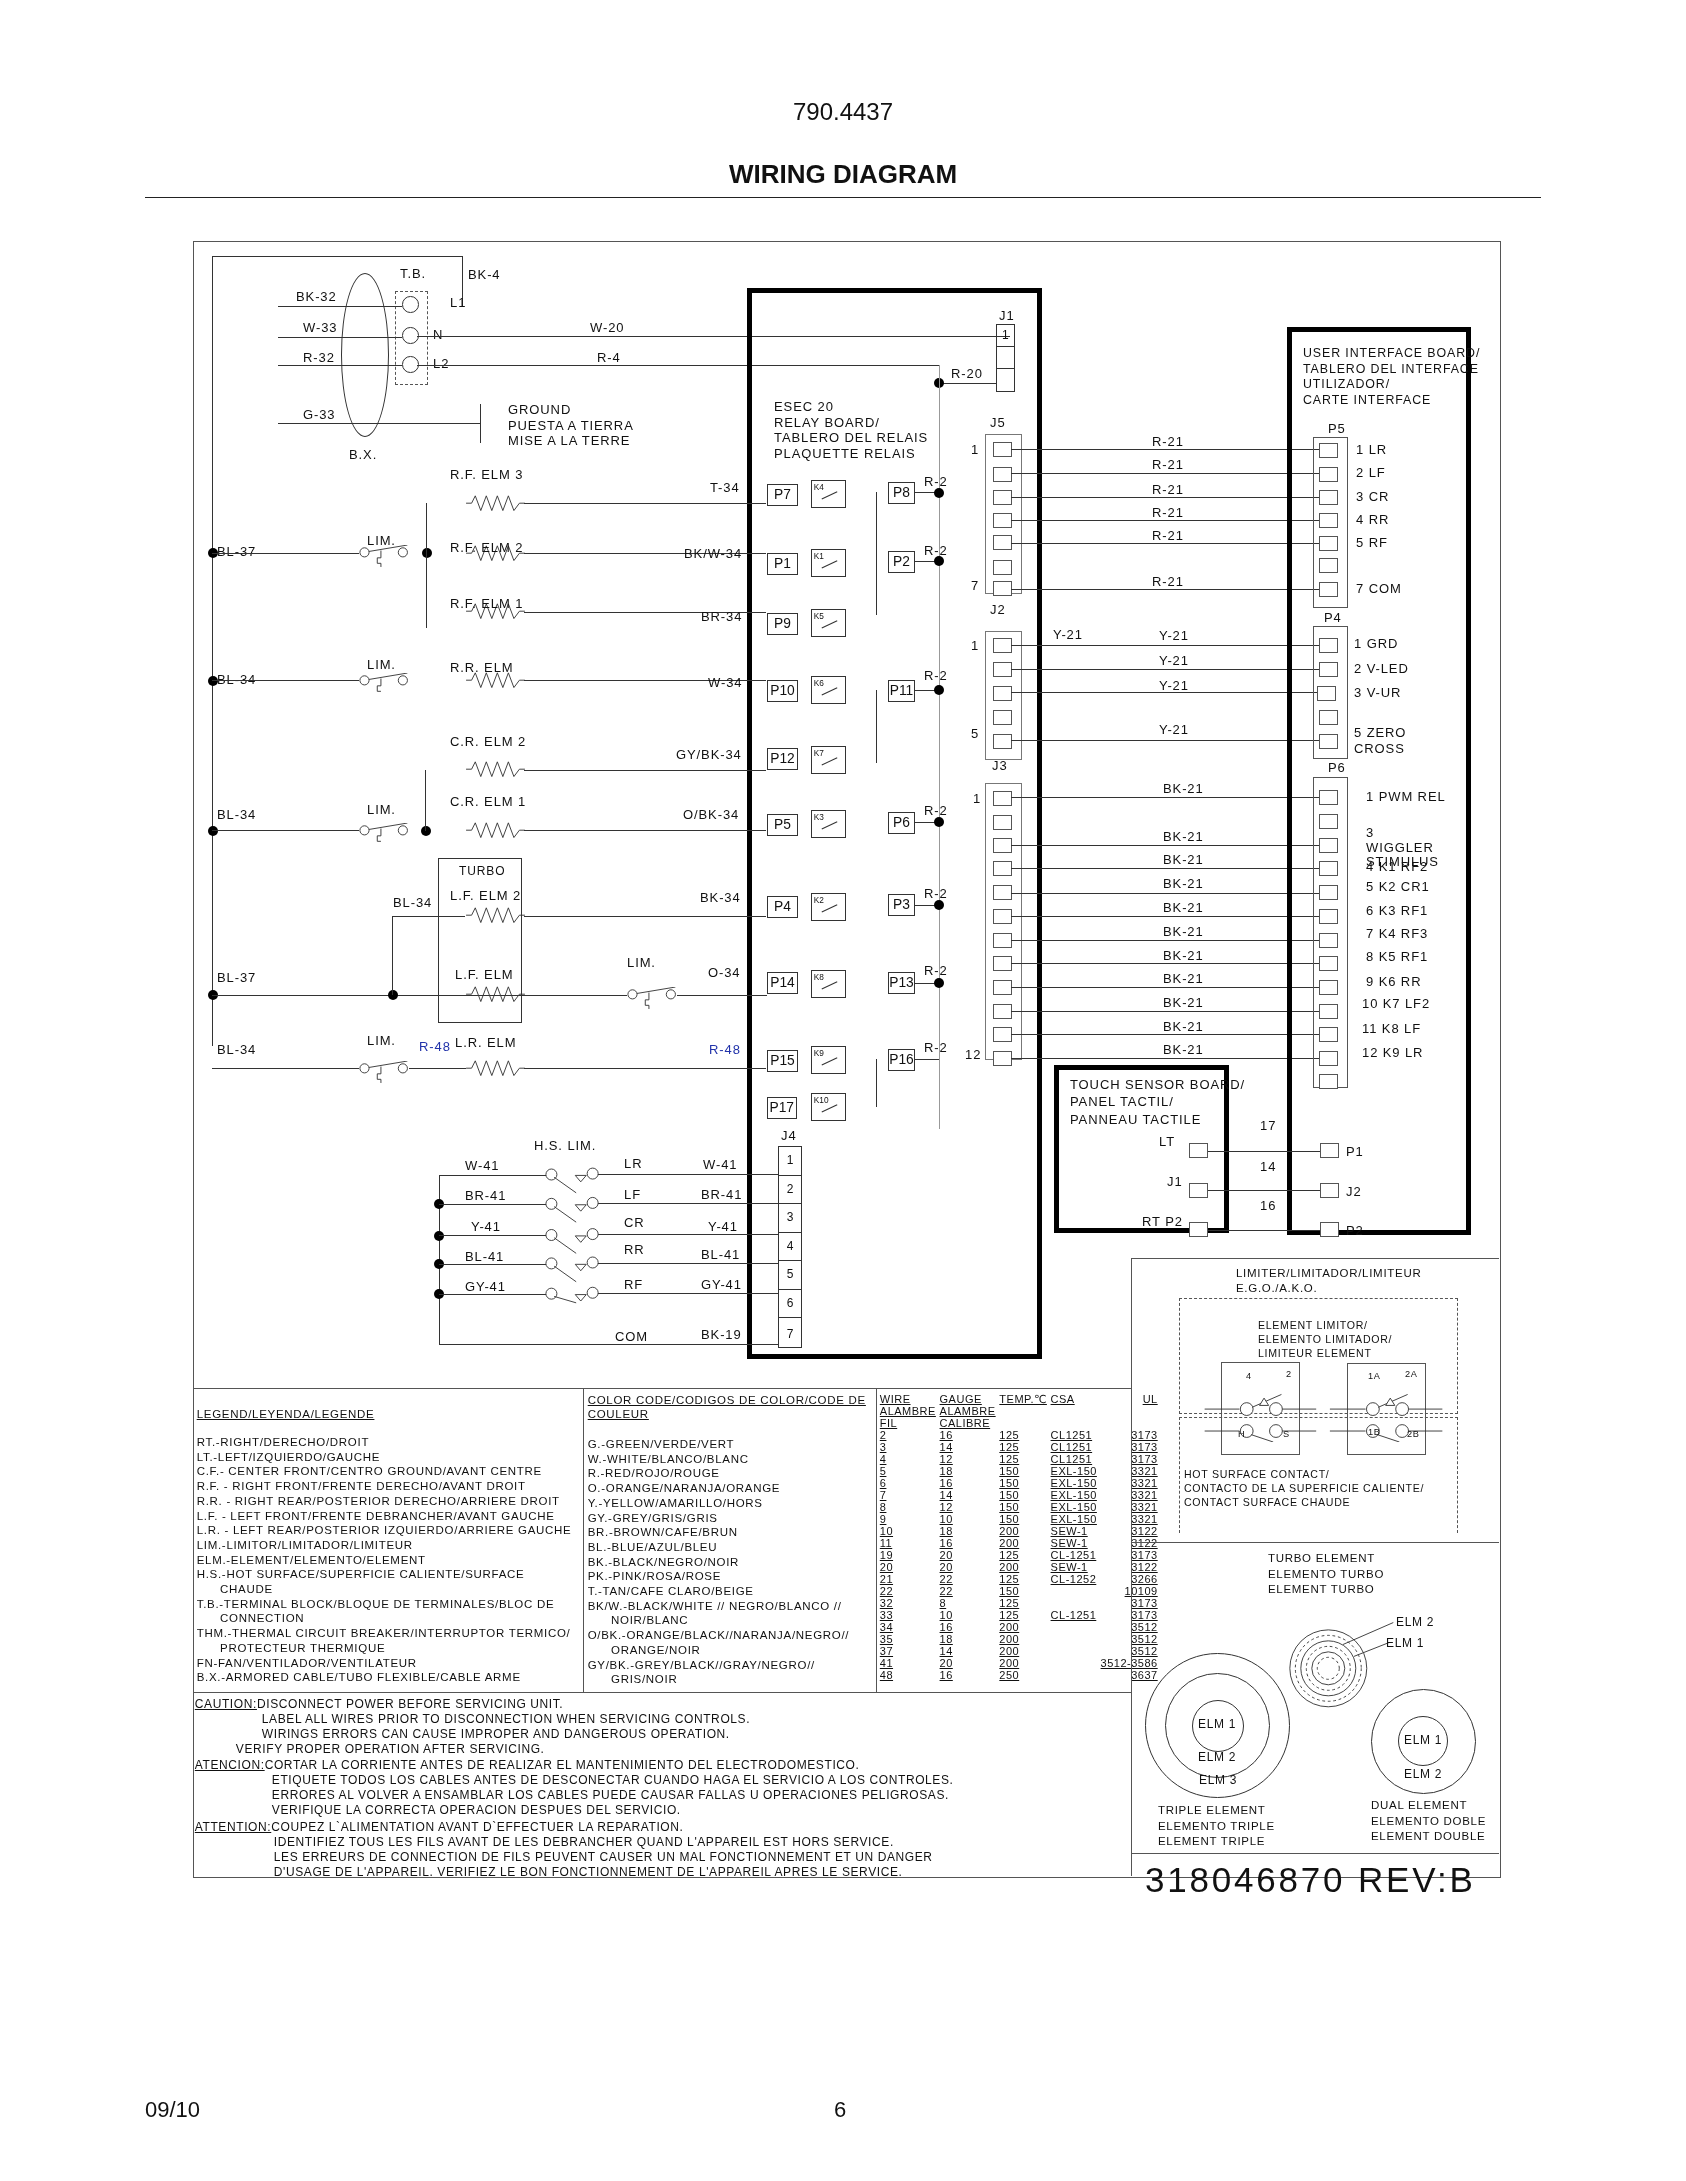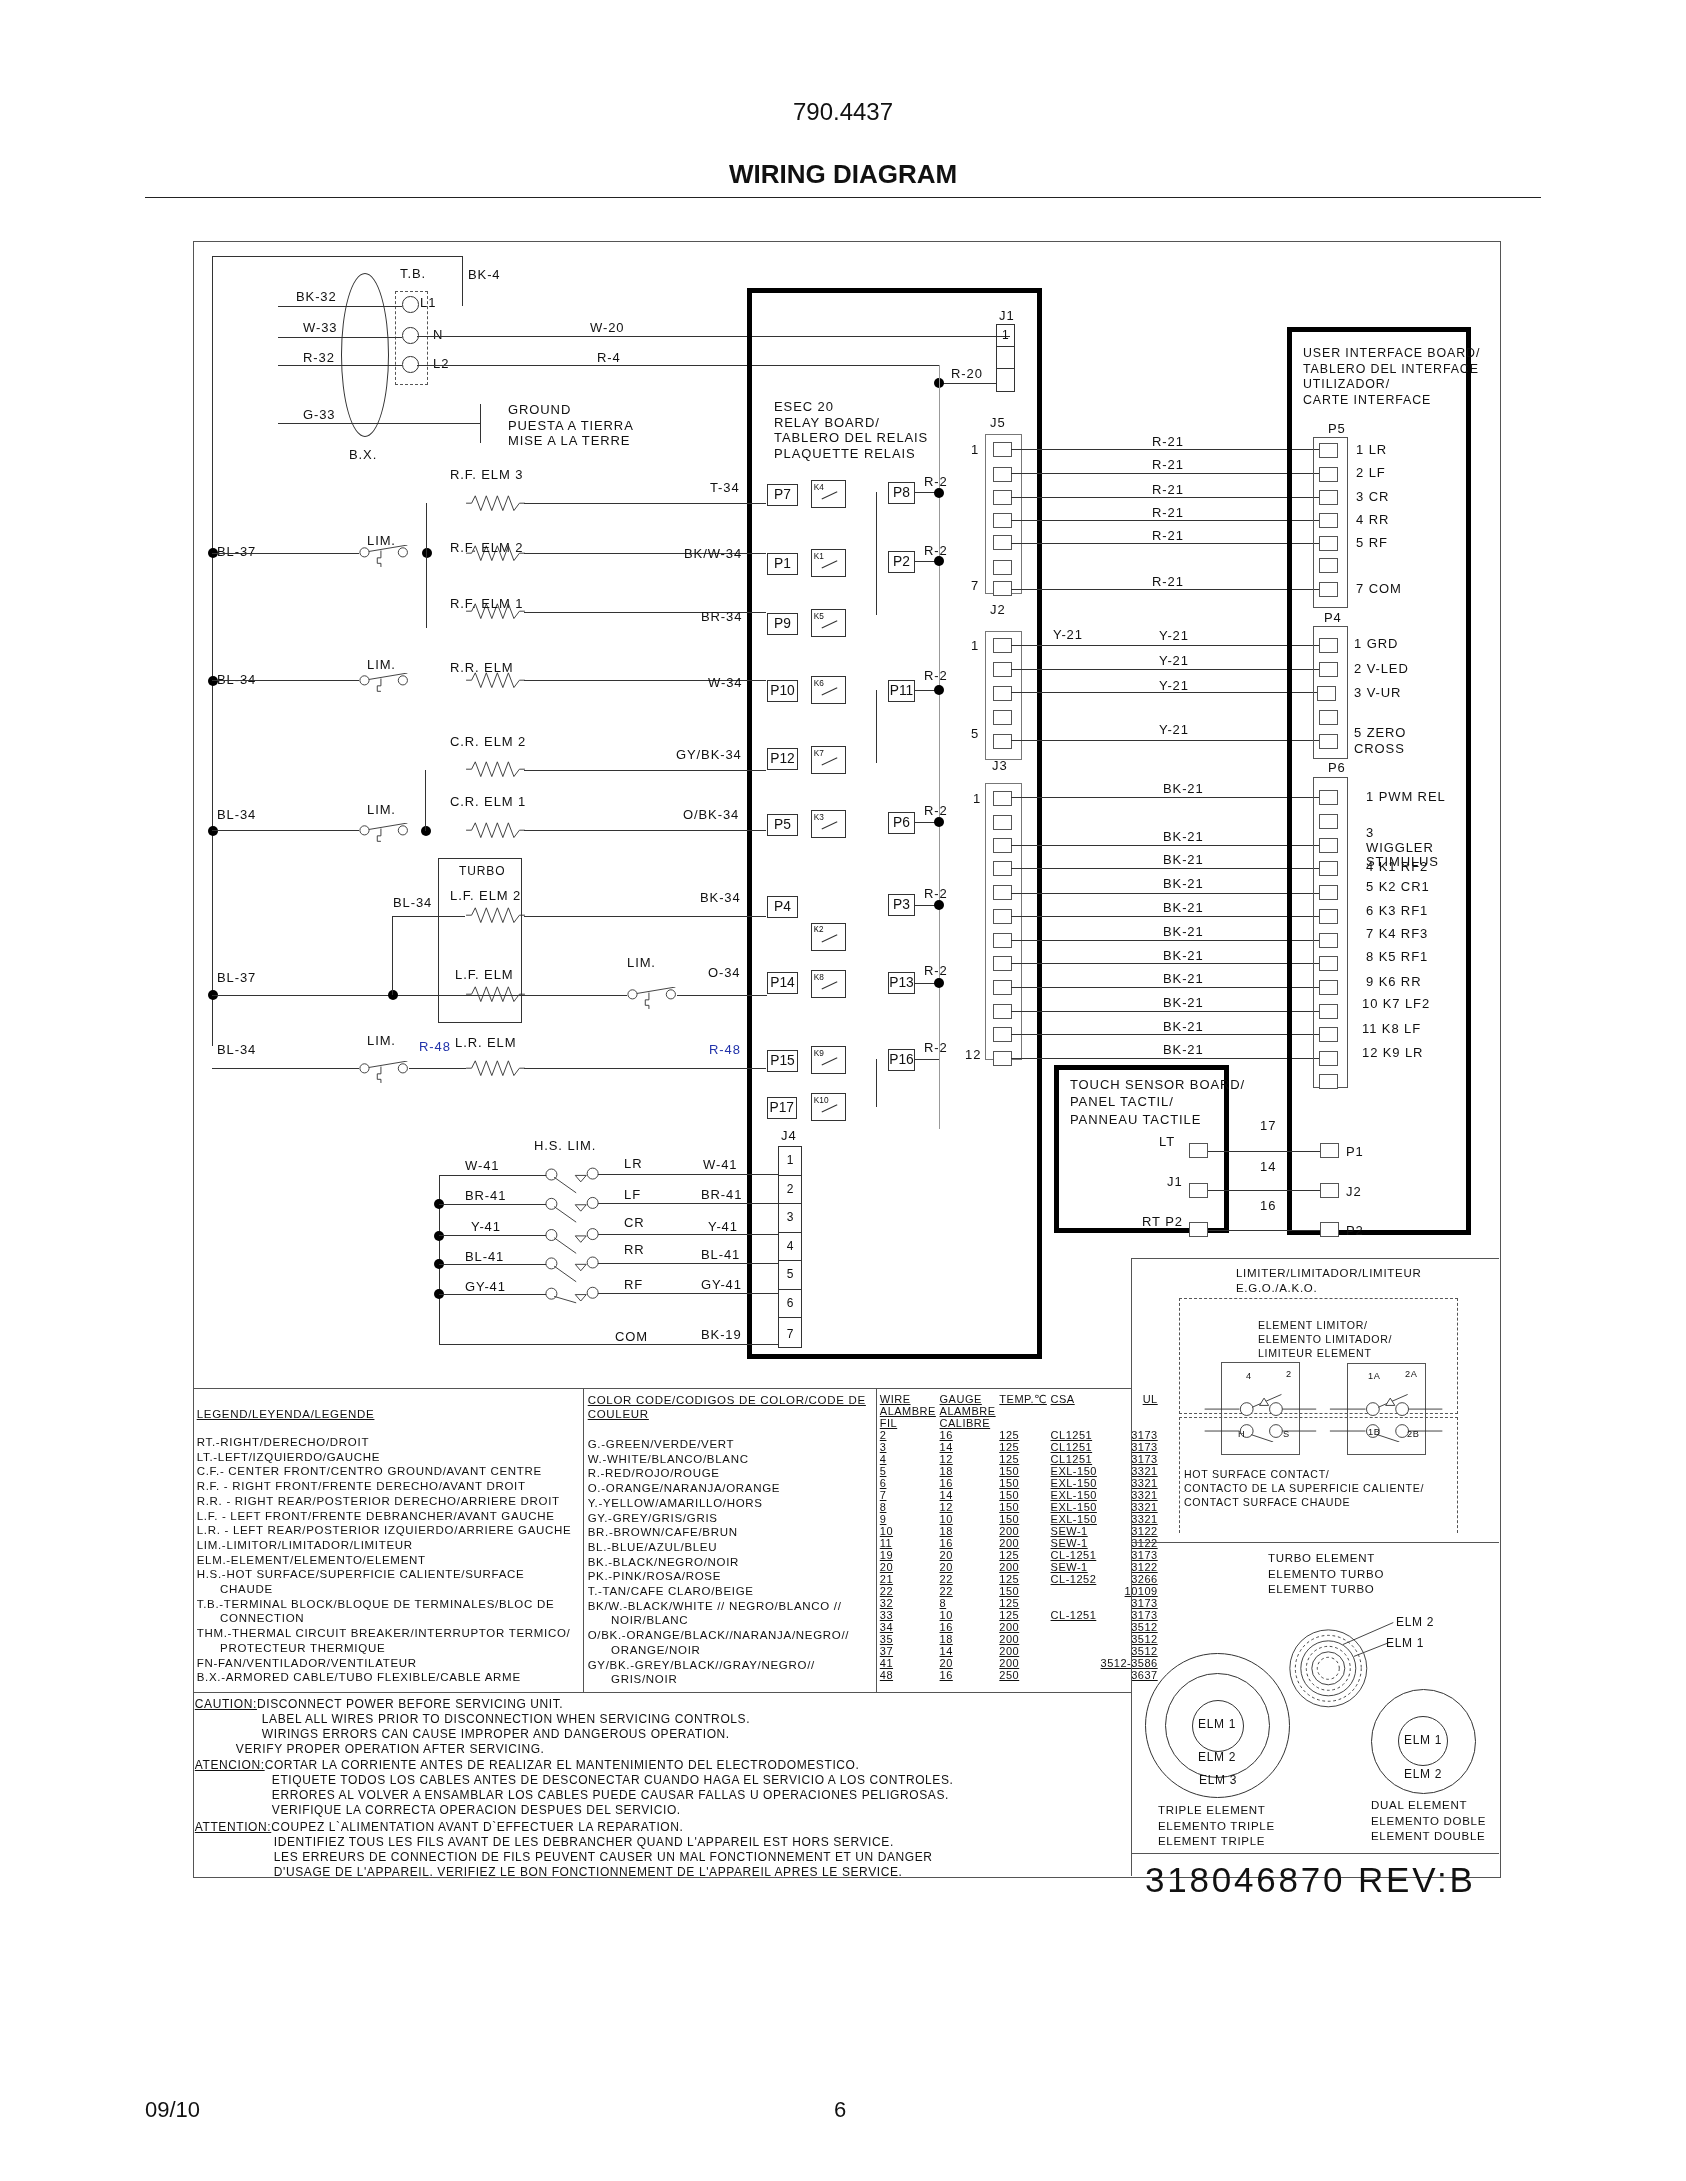--- a/index.html
+++ b/index.html
@@ -51,21 +51,21 @@
 
   <div class="hline" style="left:212px;top:256px;width:250px;"></div>
   <div class="vline" style="left:462px;top:256px;height:50px;"></div>
   <div class="vline" style="left:212px;top:256px;height:790px;"></div>
   <div class="abs mono" style="left:468px;top:268px;">BK-4</div>
   <div class="abs mono" style="left:400px;top:267px;">T.B.</div>
   <div class="dashed" style="left:395px;top:291px;width:31px;height:92px;"></div>
   <div class="circ" style="left:402px;top:296px;width:14.7px;height:14.7px;"></div>
   <div class="circ" style="left:402px;top:327px;width:14.7px;height:14.7px;"></div>
   <div class="circ" style="left:402px;top:356px;width:14.7px;height:14.7px;"></div>
-  <div class="abs mono" style="left:420px;top:296px;">L1</div>
+  <div class="abs mono" style="left:450px;top:296px;">L1</div>
   <div class="abs mono" style="left:433px;top:328px;">N</div>
   <div class="abs mono" style="left:433px;top:357px;">L2</div>
 
   <div class="abs" style="left:341px;top:273px;width:46px;height:162px;border:1.4px solid #333;border-radius:50%;"></div>
   <div class="abs mono" style="left:349px;top:448px;">B.X.</div>
 
   <div class="hline" style="left:278px;top:306px;width:124px;"></div>
   <div class="hline" style="left:278px;top:337px;width:124px;"></div>
   <div class="hline" style="left:278px;top:365px;width:124px;"></div>
   <div class="hline" style="left:278px;top:423px;width:202px;"></div>
@@ -141,21 +141,21 @@
     </div>
 
   <div class="pbox" style="left:767px;top:814px;width:29px;">P5</div>
   <div class="kbox" style="left:811px;top:810px;">
       <span>K3</span>
       <i></i>
     </div>
   <div class="pbox" style="left:888px;top:812px;width:25px;">P6</div>
 
   <div class="pbox" style="left:767px;top:896px;width:29px;">P4</div>
-  <div class="kbox" style="left:811px;top:923px;font-family:Liberation Mono, monospace;">
+  <div class="kbox" style="left:811px;top:893px;">
       <span>K2</span>
       <i></i>
     </div>
   <div class="pbox" style="left:888px;top:894px;width:25px;">P3</div>
 
   <div class="pbox" style="left:767px;top:972px;width:29px;">P14</div>
   <div class="kbox" style="left:811px;top:970px;">
       <span>K8</span>
       <i></i>
     </div>

